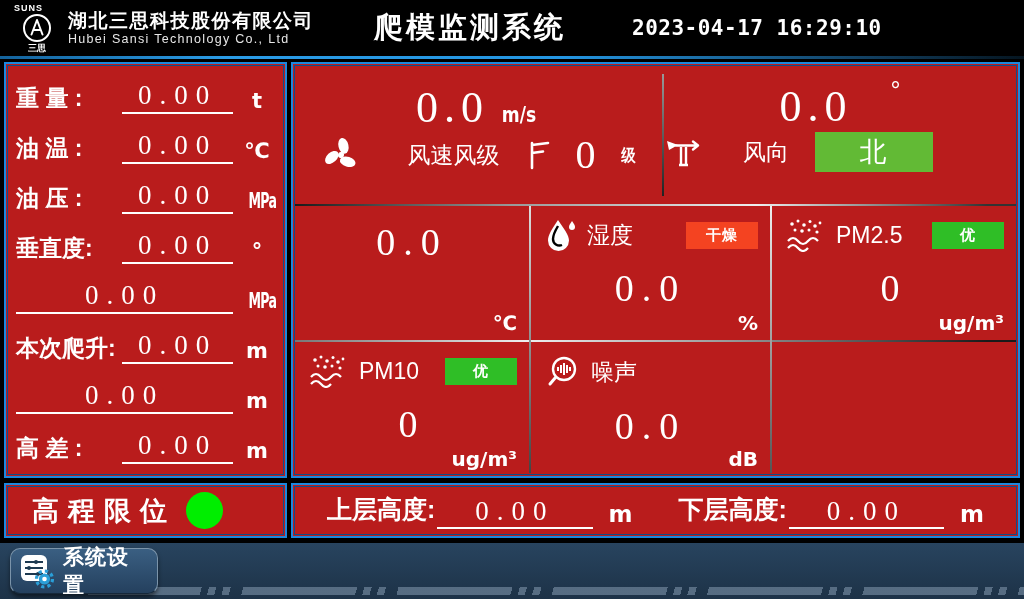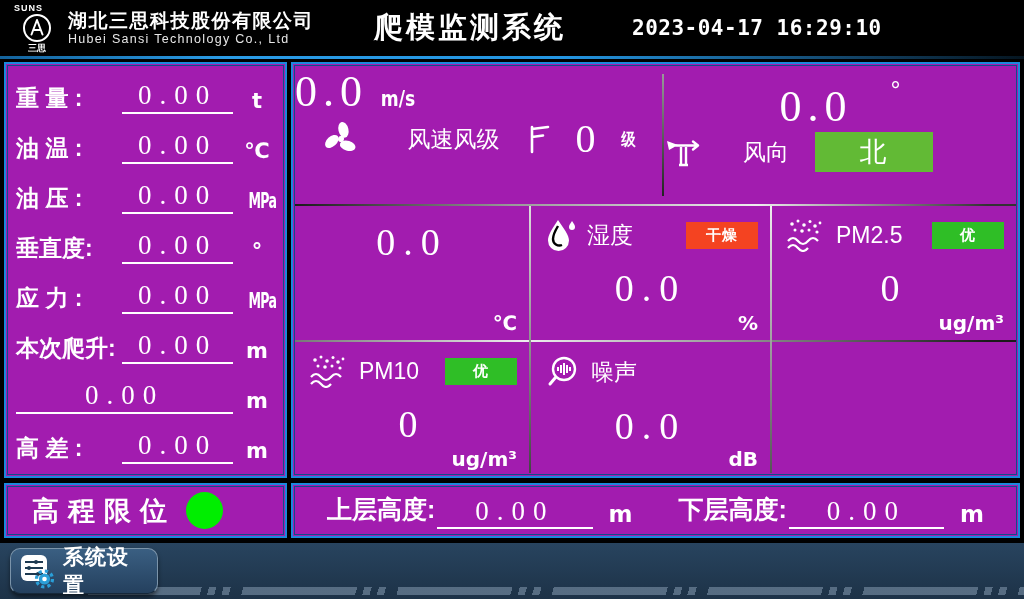--- a/index.html
+++ b/index.html
@@ -21,21 +21,21 @@
   .company{margin-left:2px;line-height:1.15;}
   .company-cn{font-size:19px;font-weight:bold;letter-spacing:1.5px;}
   .company-en{font-size:12.5px;letter-spacing:1.3px;color:#e8e8e8;}
   .page-title{margin-left:60px;font-size:29px;font-weight:bold;letter-spacing:3px;}
   .datetime{margin-left:66px;font-size:21px;font-weight:bold;font-family:"DejaVu Sans Mono","Liberation Mono",monospace;letter-spacing:.5px;}
   .accent-line{position:absolute;top:56px;left:0;width:100%;height:3px;
     background:linear-gradient(90deg,#14639c 0,#2b9ce6 22%,#2496e2 55%,#123f60 85%,#06striped 98%,#051520 100%);
     background:linear-gradient(90deg,#14639c 0,#2b9ce6 22%,#2496e2 55%,#123f60 85%,#051520 100%);}
 
   
-  .panel{position:absolute;background:#a21caf;border:2px solid var(--panel-border);}
+  .panel{position:absolute;background:#b91c1c;border:2px solid var(--panel-border);}
   .panel::after{content:"";position:absolute;inset:1px;border:1px solid var(--panel-border-inner);pointer-events:none;}
   .left-panel{left:4px;top:62px;width:283px;height:416px;}
   .main-panel{left:291px;top:62px;width:729px;height:416px;}
   .limit-panel{left:4px;top:483px;width:283px;height:55px;}
   .heights-panel{left:291px;top:483px;width:729px;height:55px;}
 
   
   .metrics{position:absolute;inset:8px 10px;display:flex;flex-direction:column;justify-content:space-between;}
   .mrow{display:flex;align-items:flex-end;height:46px;}
   .mlabel{font-size:23px;font-weight:bold;white-space:pre;width:106px;flex:none;padding-bottom:4px;}
@@ -43,21 +43,21 @@
   .munit{width:36px;flex:none;text-align:center;font-weight:bold;font-size:21px;padding-bottom:5px;font-family:"DejaVu Sans","Liberation Sans",sans-serif;white-space:nowrap;}
   .munit span{display:inline-block;}
   .munit.narrow span{transform:scaleX(.6);transform-origin:center;letter-spacing:-1px;}
 
   
   .wind-row{position:absolute;left:2px;right:2px;top:2px;height:138px;}
   .wind-half{position:absolute;top:0;bottom:0;}
   .wind-left{left:0;width:367px;}
   .wind-right{left:369px;right:0;}
   .wind-divider{position:absolute;left:367px;top:8px;width:2px;height:122px;background:linear-gradient(180deg,#999,#222);}
-  .ws-value-line{margin-top:0;}
+  .ws-value-line{margin-top:16px;text-align:center;}
   .big-num{font-family:"Liberation Serif","DejaVu Serif",serif;font-size:44px;letter-spacing:6px;}
   .ws-unit{font-size:22px;font-weight:bold;margin-left:8px;display:inline-block;transform:scaleX(.78);font-family:"DejaVu Sans",sans-serif;}
   .ws-label-line{margin-top:2px;display:flex;align-items:center;justify-content:center;gap:10px;}
   .wind-label{font-size:23px;margin-left:37px;}
   .lvl-num{font-family:"Liberation Serif",serif;font-size:40px;margin:0 6px 0 14px;line-height:1;}
   .lvl-unit{font-size:17px;font-weight:bold;display:inline-block;transform:scaleX(.85);margin-left:8px;}
   .wd-value-line{margin-top:10px;text-align:center;}
   .deg{font-size:25px;vertical-align:22px;margin-left:38px;}
   .wd-label-line{display:flex;align-items:center;justify-content:flex-start;margin-top:0px;}
   .dir-badge{width:118px;height:40px;background:var(--direction-bg);display:flex;align-items:center;justify-content:center;font-size:27px;letter-spacing:2px;margin-left:26px;}
@@ -145,21 +145,20 @@
         <span class="mlabel">油 压 :</span>
         <span class="mvalue">0.00</span>
         <span class="munit narrow"><span>MPa</span></span>
       </div>
       <div class="mrow">
         <span class="mlabel">垂直度:</span>
         <span class="mvalue">0.00</span>
         <span class="munit"><span>°</span></span>
       </div>
       <div class="mrow">
-        <span class="mlabel">应 力 :</span>
         <span class="mvalue">0.00</span>
         <span class="munit narrow"><span>MPa</span></span>
       </div>
       <div class="mrow">
         <span class="mlabel">本次爬升:</span>
         <span class="mvalue">0.00</span>
         <span class="munit"><span>m</span></span>
       </div>
       <div class="mrow">
         <span class="mvalue">0.00</span>

